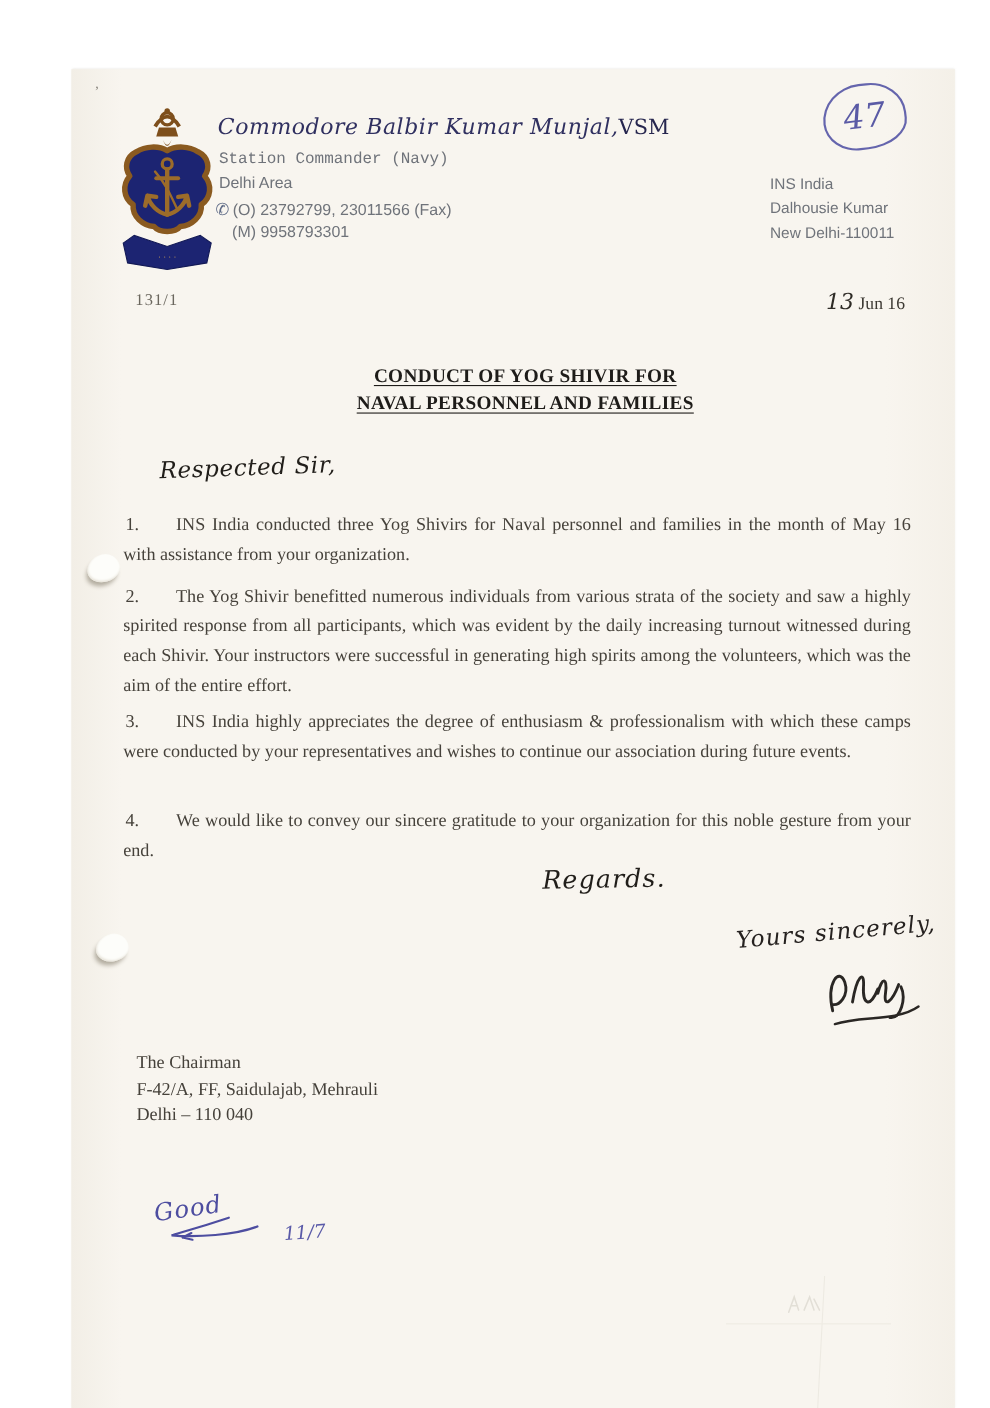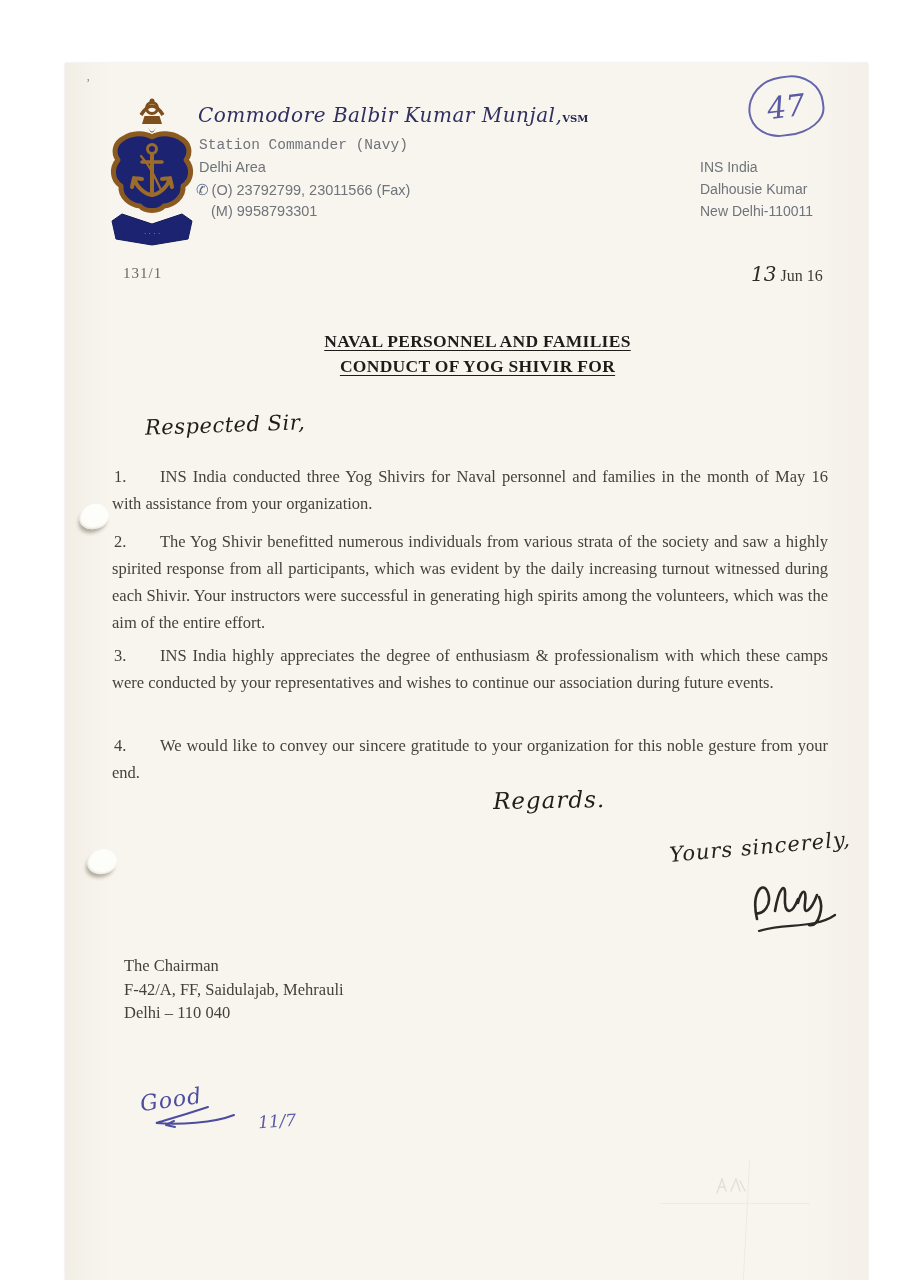--- a/index.html
+++ b/index.html
@@ -12,21 +12,21 @@
     background:linear-gradient(90deg,#f2eee6 0px,#f8f5ef 45px,#f8f5ef 740px,#f4f0e8 803px),#f8f5ef;
     box-shadow:0 0 2px rgba(180,175,160,.4);
   }
   .abs{position:absolute;}
 
   
   .officer-name{
     left:133px;top:40px;font-family:"DejaVu Serif",serif;font-style:italic;
     font-size:20px;color:#303060;letter-spacing:.5px;white-space:nowrap;
   }
-  .officer-honor{font-style:normal;font-weight:bold;font-size:10px;color:#26264e;letter-spacing:0;}
+  .officer-honor{font-style:normal;font-weight:normal;font-size:19px;color:#26264e;letter-spacing:0;}
   .lh-gray{
     font-family:"Liberation Sans",sans-serif;font-size:14.5px;color:#6f737a;white-space:nowrap;
   }
   .phone-icon{color:#5d6a86;font-size:15px;margin-right:3px;}
 
   
   .page-num{
     left:683px;top:13px;width:72px;height:56px;border:2.2px solid #6565ad;
     border-radius:52% 48% 55% 45%/60% 55% 45% 50%;transform:rotate(-7deg);
     display:flex;align-items:center;justify-content:center;
@@ -129,22 +129,22 @@
     <div>Dalhousie Kumar</div>
     <div>New Delhi-110011</div>
   </div>
 
   <div class="abs ref-num">131/1</div>
   <div class="abs date-line">
     <span class="date-day">13</span><span> Jun 16</span>
   </div>
 
   <div class="abs subject">
+    <div><span>CONDUCT OF YOG SHIVIR FOR</span></div>
     <div><span>NAVAL PERSONNEL AND FAMILIES</span></div>
-    <div><span>CONDUCT OF YOG SHIVIR FOR</span></div>
   </div>
 
   <div class="abs hand salutation">Respected Sir,</div>
 
   <div class="abs para" style="top:400px;">
     <span class="pnum">1.</span>
     <span class="ptext">INS India conducted three Yog Shivirs for Naval personnel and families in the month of May 16 with assistance from your organization.</span>
   </div>
   <div class="abs para" style="top:465px;">
     <span class="pnum">2.</span>

